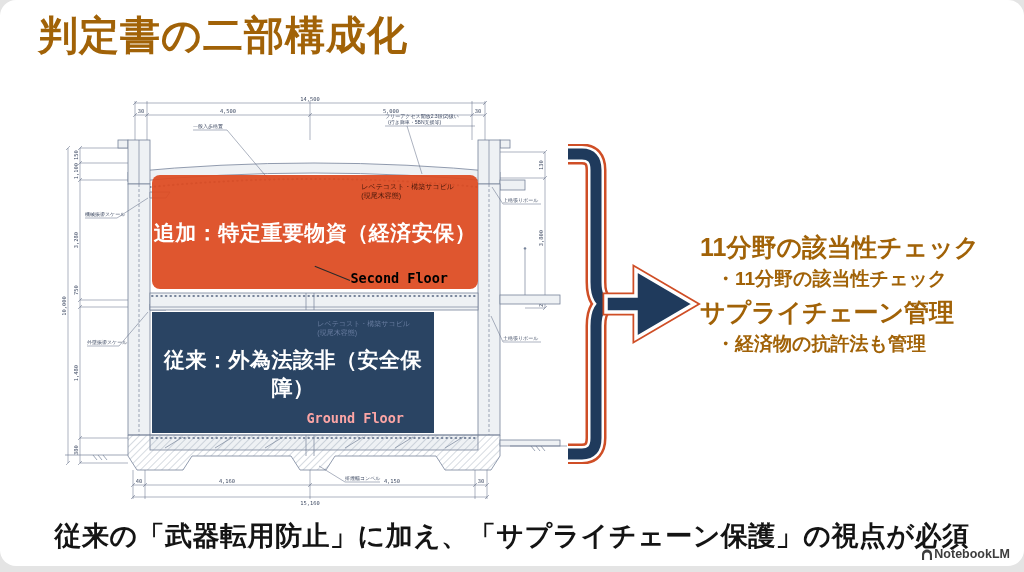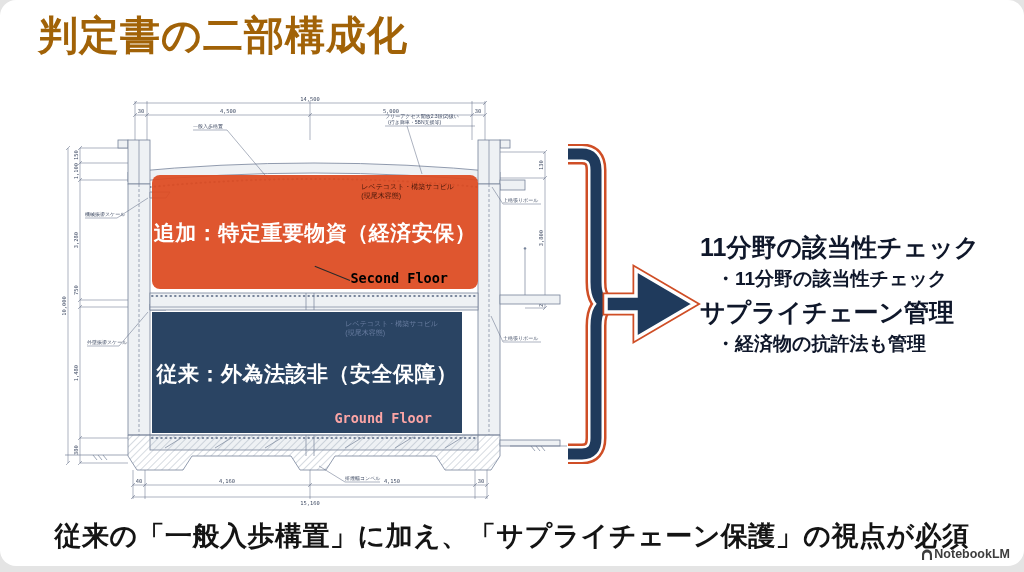--- a/index.html
+++ b/index.html
@@ -3,31 +3,31 @@
 <meta charset="utf-8">
 <style>
   * { box-sizing: border-box; margin: 0; padding: 0; }
   html,body { width:1024px; height:572px; }
   body { background:#e4e4e4; font-family:"Liberation Sans", sans-serif; position:relative; overflow:hidden; }
   .slide { position:absolute; left:0; top:0; width:1024px; height:566px; background:#ffffff; border-radius:16px; overflow:hidden; }
   .title { position:absolute; left:38px; top:8px; font-size:40px; font-weight:900; color:#a16207; letter-spacing:1px; }
   .drawing-svg { position:absolute; left:55px; top:88px; }
   .overlay { position:absolute; display:flex; align-items:center; justify-content:center; }
   .overlay.second { left:152px; top:175px; width:326px; height:114px; background:rgba(221,75,34,0.94);border-radius:8px; }
-  .overlay.ground { left:152px; top:312px; width:310px; height:121px; background:rgba(31,58,91,0.95); }
+  .overlay.ground { left:152px; top:312px; width:282px; height:121px; background:rgba(31,58,91,0.95); }
   .overlay .big-label { color:#ffffff; font-size:21px; font-weight:bold; letter-spacing:0.5px; text-align:center; padding-top:2px; }
   .floor-label { position:absolute; right:30px; bottom:3px; font-family:"DejaVu Sans Mono", monospace; font-size:13.5px; font-weight:bold; }
   .floor-label.dark { color:#000000; }
   .floor-label.light { color:#fca5a5; bottom:7px; }
   .floor-leader { position:absolute; right:128px; bottom:8px; width:38px; height:1px; background:#2a2a2a; transform:rotate(22deg); transform-origin:right center; }
   .ov-note { position:absolute; top:7px; right:24px; font-size:7px; line-height:1.3; text-align:left; }
   .ov-note.on-orange { color:rgba(46,13,4,0.85); }
   .ov-note.on-navy { color:rgba(110,130,165,0.9); }
   .brace-svg { position:absolute; left:556px; top:144px; }
-  .callout { position:absolute; left:700px; top:234px; width:320px; color:#0f172a; }
+  .callout { position:absolute; left:700px; top:234px; width:320px; color:#a16207; }
   .callout .head { font-size:25px; font-weight:bold; line-height:1.1; }
   .callout .bullet { font-size:19px; font-weight:bold; margin:7px 0 10px 16px; line-height:1.1; }
   .footer { position:absolute; left:0; top:518px; width:1024px; text-align:center; font-size:27px; font-weight:bold; color:#141414; letter-spacing:0.5px; }
   .watermark { position:absolute; right:14px; top:547px; display:flex; align-items:center; gap:0; color:#3d3d3d; font-size:12.5px; font-weight:bold; }
   
   .dln { stroke:#76839a; stroke-width:0.7; fill:none; }
   .dfill { fill:#eef1f4; stroke:#76839a; stroke-width:0.8; }
   .dim { stroke:#5a6680; stroke-width:0.5; fill:none; }
   .dimtxt { font-family:"DejaVu Sans Mono", monospace; font-size:5.4px; fill:#3e4a63; }
   .notetxt { font-size:5px; fill:#3e4a63; }
@@ -259,21 +259,21 @@
     </g>
   </svg>
 
   <div class="callout">
     <div class="head">11分野の該当性チェック</div>
     <div class="bullet">・11分野の該当性チェック</div>
     <div class="head">サプライチェーン管理</div>
     <div class="bullet">・経済物の抗許法も管理</div>
   </div>
 
-  <div class="footer">従来の「一般入歩構置」に加え、「サプライチェーン保護」の視点が必須</div>
+  <div class="footer">従来の「武器転用防止」に加え、「サプライチェーン保護」の視点が必須</div>
 
   <div class="watermark">
     <svg width="14" height="13" viewBox="0 0 14 13">
       <path d="M7 1.5c3 0 5 2.3 5 5.3V12H9.9V7.4A2.9 2.9 0 0 0 7 4.5 2.9 2.9 0 0 0 4.1 7.4V12H2V6.8C2 3.8 4 1.5 7 1.5Z" fill="#3d3d3d"></path>
     </svg>
     <span>NotebookLM</span>
   </div>
 
 </div>
 

